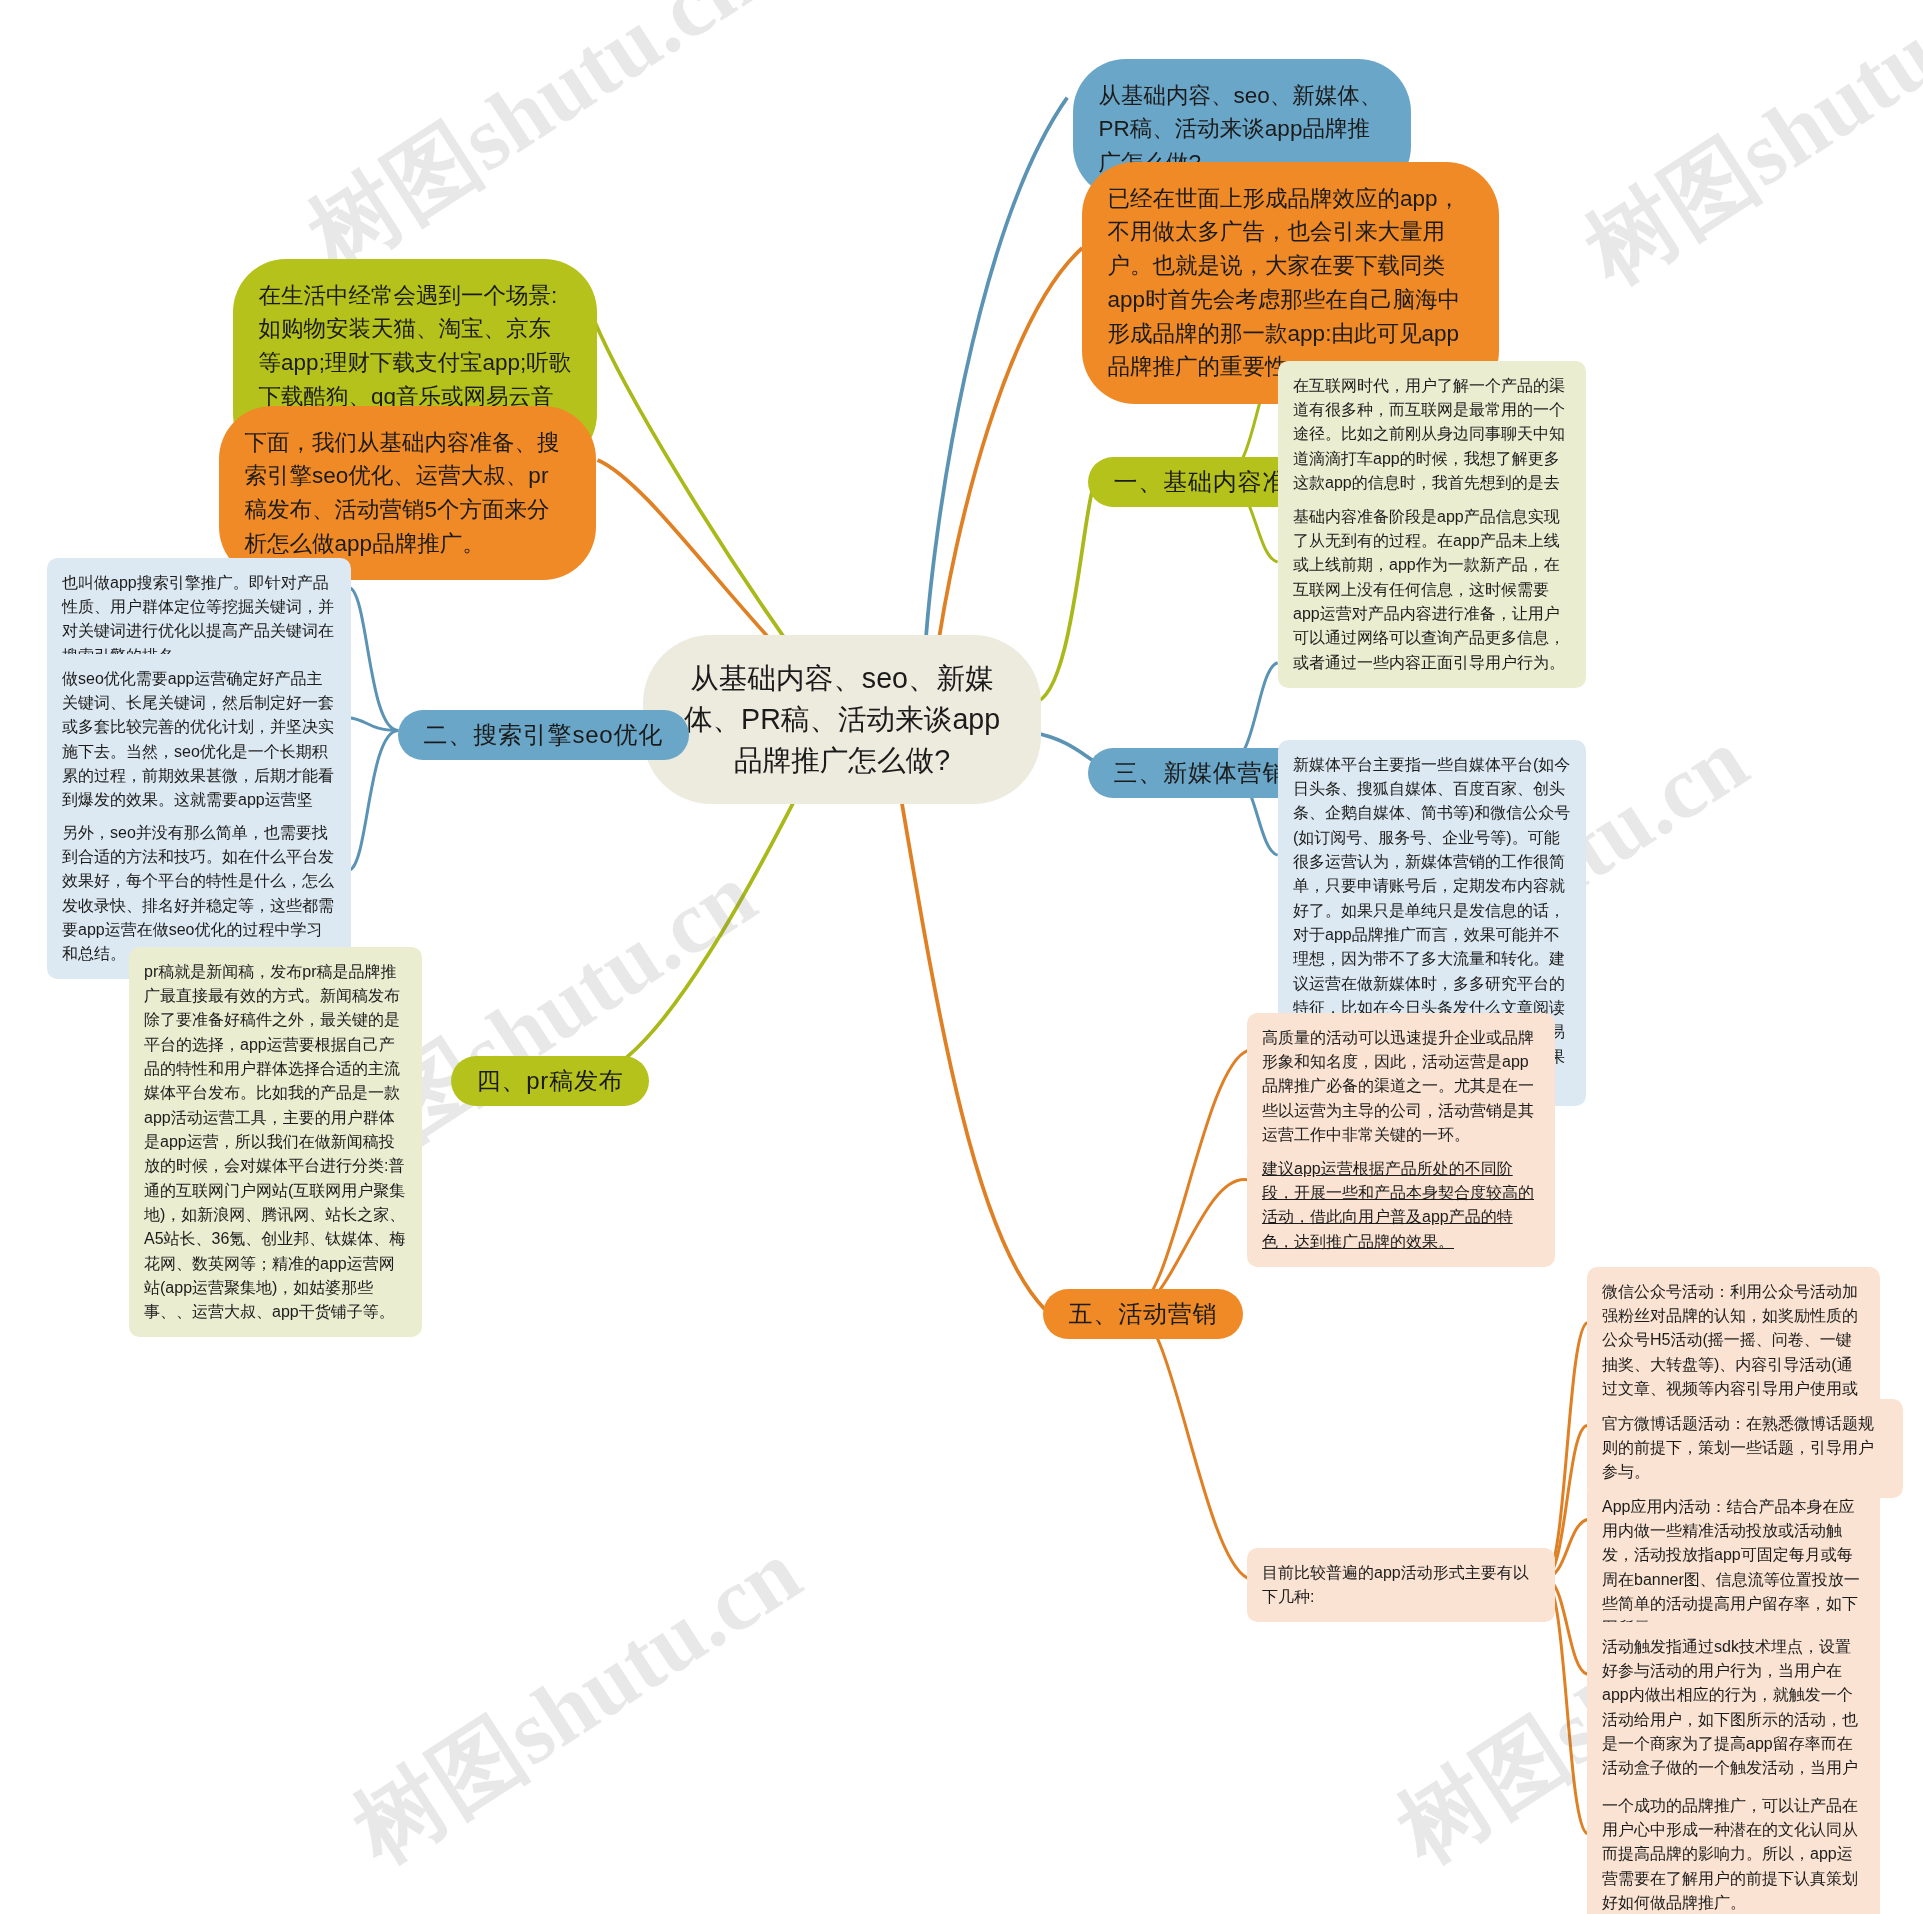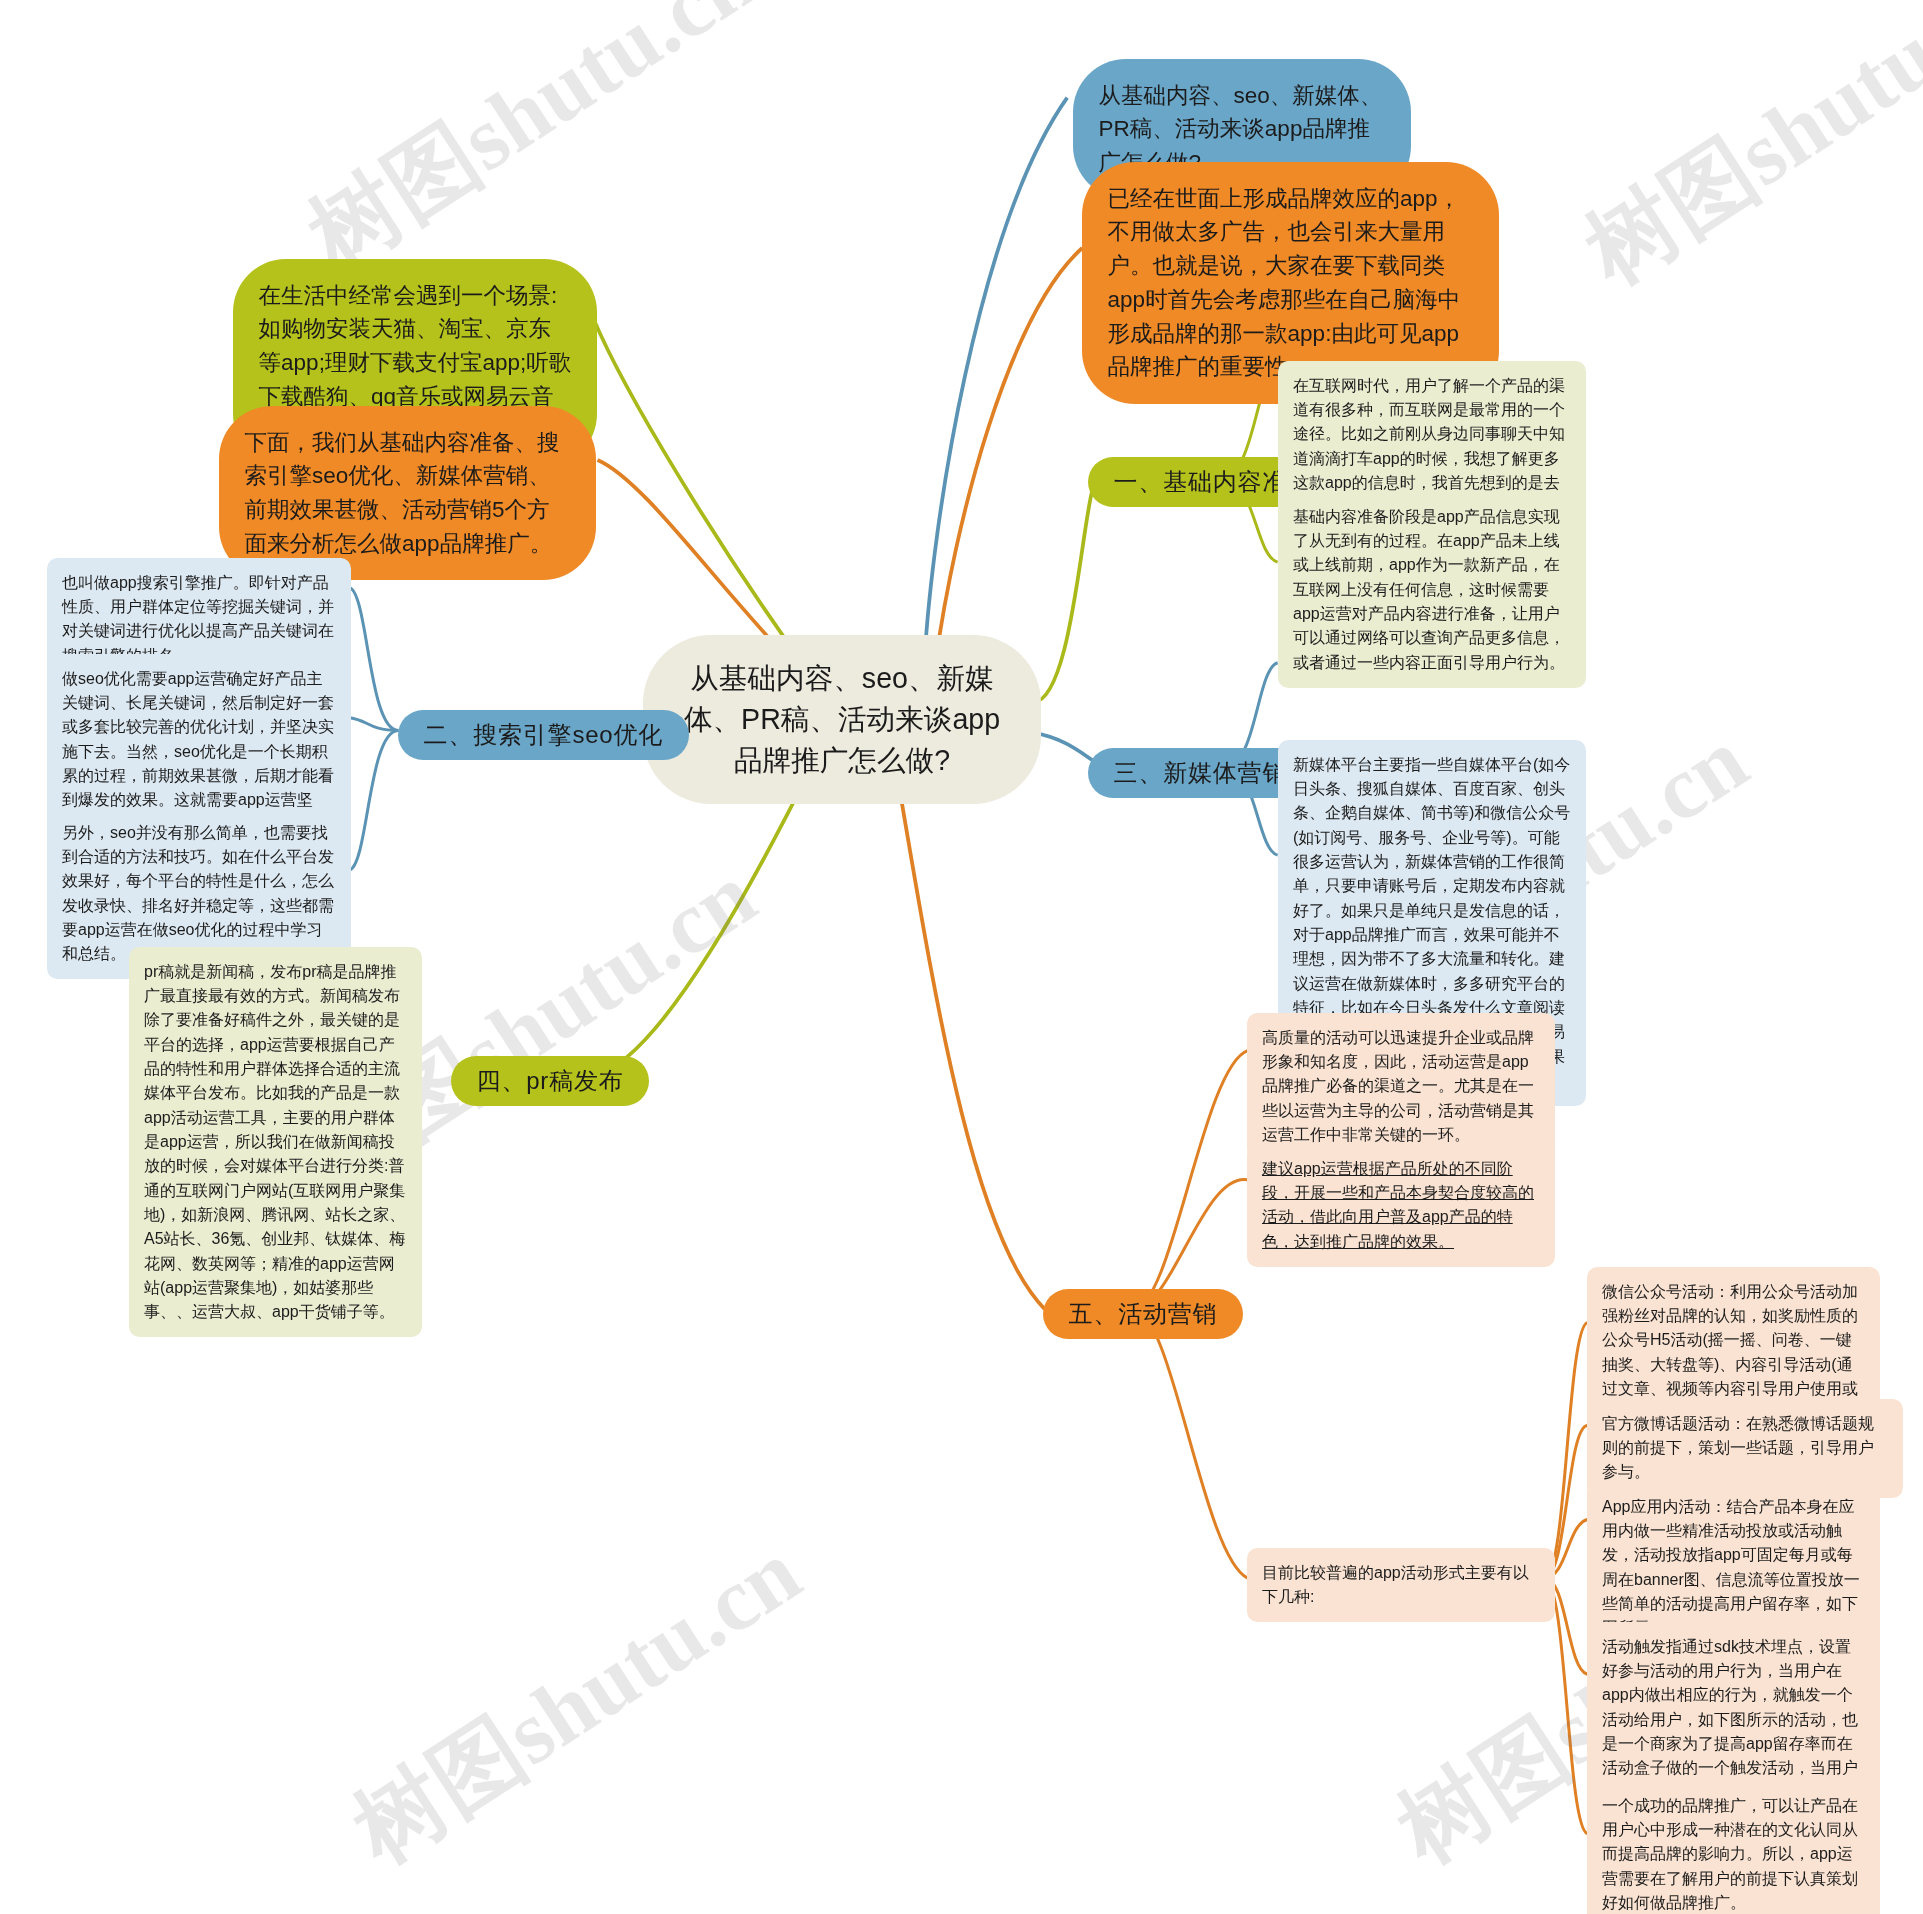--- a/index.html
+++ b/index.html
@@ -140,21 +140,21 @@
   <div class="wm" style="left:1375px; top:1789px;">树图shutu.cn</div>
 
   <div class="node root" style="left:643px; top:635px;">从基础内容、seo、新媒体、PR稿、活动来谈app品牌推广怎么做?</div>
 
   <div class="node bubble blue" style="left:1073px; top:59px; width:338px;">从基础内容、seo、新媒体、PR稿、活动来谈app品牌推广怎么做?</div>
 
   <div class="node bubble orange" style="left:1082px; top:162px; width:417px;">已经在世面上形成品牌效应的app，不用做太多广告，也会引来大量用户。也就是说，大家在要下载同类app时首先会考虑那些在自己脑海中形成品牌的那一款app:由此可见app品牌推广的重要性。</div>
 
   <div class="node bubble olive" style="left:233px; top:259px; width:364px;">在生活中经常会遇到一个场景:如购物安装天猫、淘宝、京东等app;理财下载支付宝app;听歌下载酷狗、qq音乐或网易云音乐app……</div>
 
-  <div class="node bubble orange" style="left:219px; top:406px; width:377px;">下面，我们从基础内容准备、搜索引擎seo优化、新媒体营销、前期效果甚微、活动营销5个方面来分析怎么做app品牌推广。</div>
+  <div class="node bubble orange" style="left:219px; top:406px; width:377px;">下面，我们从基础内容准备、搜索引擎seo优化、运营大叔、pr稿发布、活动营销5个方面来分析怎么做app品牌推广。</div>
 
   <div class="node pill olive" style="left:1088px; top:457px;">一、基础内容准备</div>
 
   <div class="node note olive" style="left:1278px; top:361px; width:308px;">在互联网时代，用户了解一个产品的渠道有很多种，而互联网是最常用的一个途径。比如之前刚从身边同事聊天中知道滴滴打车app的时候，我想了解更多这款app的信息时，我首先想到的是去百度一下。</div>
 
   <div class="node note olive" style="left:1278px; top:492px; width:308px;">基础内容准备阶段是app产品信息实现了从无到有的过程。在app产品未上线或上线前期，app作为一款新产品，在互联网上没有任何信息，这时候需要app运营对产品内容进行准备，让用户可以通过网络可以查询产品更多信息，或者通过一些内容正面引导用户行为。</div>
 
   <div class="node pill blue" style="left:398px; top:710px;">二、搜索引擎seo优化</div>
 
   <div class="node note blue" style="left:47px; top:558px; width:304px;">也叫做app搜索引擎推广。即针对产品性质、用户群体定位等挖掘关键词，并对关键词进行优化以提高产品关键词在搜索引擎的排名。</div>

